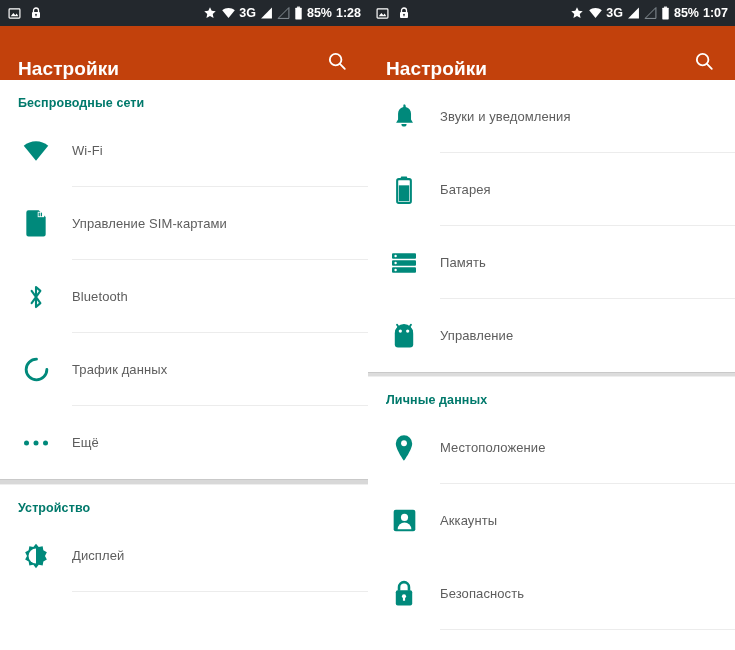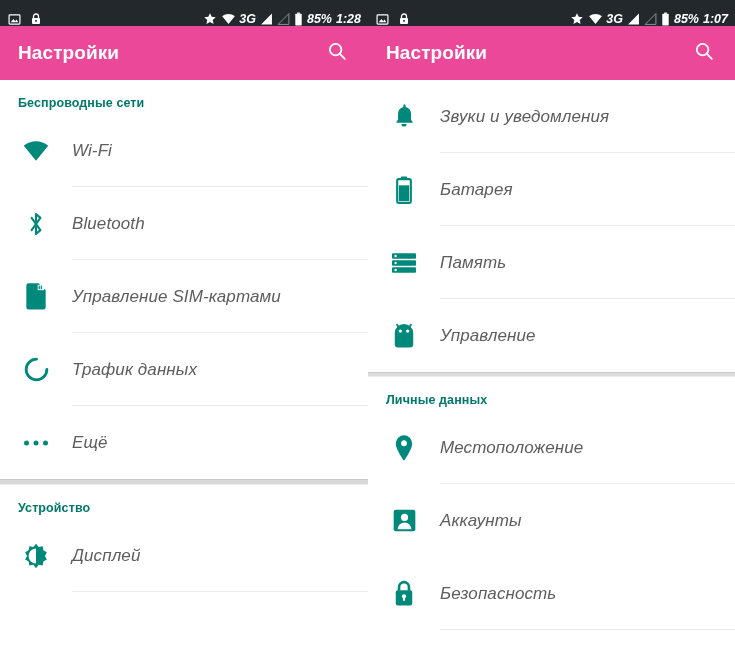--- a/index.html
+++ b/index.html
@@ -10,34 +10,34 @@
     overflow:hidden;
   }
   .screens{display:flex;width:735px;height:650px;}
   .phone{position:relative;height:650px;overflow:hidden;background:#fff;}
   .phone.left{width:368px;}
   .phone.right{width:367px;}
 
   
   .statusbar{
     height:26px;background:#23282d;color:#fff;
-    display:flex;align-items:flex-end;
+    display:flex;align-items:center;
     padding:0 7px 0 8px;box-sizing:border-box;
-    font-size:12.5px;font-weight:bold;font-style:italic;
+    font-size:12.5px;font-weight:bold;
   }
   .sb-left{display:flex;align-items:center;gap:9px;}
   .sb-right{display:flex;align-items:center;gap:4px;margin-left:auto;}
   .sb-ico{display:inline-flex;align-items:center;justify-content:center;}
   .sb-text{font-size:12.5px;font-weight:bold;letter-spacing:0px;line-height:1;}
   .sb-3g{font-size:12.5px;font-weight:bold;margin:0 0 0 -1px;}
 
   
   .appbar{
-    height:54px;background:#ec4899;
-    display:flex;align-items:center;
+    height:54px;background:#c2410c;
+    display:flex;align-items:flex-end;
     padding:0 14px 0 18px;box-sizing:border-box;
   }
   .appbar-title{color:#fff;font-size:19px;font-weight:bold;letter-spacing:.1px;}
   .appbar-actions{margin-left:auto;display:flex;align-items:center;}
   .search-btn{width:34px;height:34px;display:flex;align-items:center;justify-content:center;}
 
   
   .content{background:#fff;}
   .section-header{
     color:#00796b;font-size:12.5px;font-weight:bold;
@@ -49,21 +49,21 @@
 
   .row{
     height:73px;display:flex;align-items:center;position:relative;
     box-sizing:border-box;
   }
   .row-icon{
     width:72px;min-width:72px;height:73px;
     display:flex;align-items:center;justify-content:center;
   }
   .row-label{
-    color:#5d5d5d;font-size:17px;letter-spacing:.1px;font-style:italic;
+    color:#5d5d5d;font-size:13px;letter-spacing:.1px;
   }
   .row-divider{
     position:absolute;left:72px;right:0;bottom:0;height:1px;background:#ececec;
   }
 </style>
 </head>
 <body>
 
 <div class="screens">
 
@@ -142,38 +142,38 @@
           <svg width="30" height="24" viewBox="0 0 24 20">
               <path d="M1.8 5.6C4.7 3.1 8.2 1.8 12 1.8s7.3 1.3 10.2 3.8L12 18.2z" fill="#00897b"></path>
             </svg>
         </div>
         <div class="row-label">Wi-Fi</div>
         <div class="row-divider"></div>
       </div>
 
       <div class="row">
         <div class="row-icon">
-          <svg width="24" height="28" viewBox="0 0 24 32">
-              <path d="M7 9l10 14-5 4.5V4.5L17 9 7 23" fill="none" stroke="#00897b" stroke-width="2.4" stroke-linejoin="round" stroke-linecap="round"></path>
-            </svg>
-        </div>
-        <div class="row-label">Bluetooth</div>
-        <div class="row-divider"></div>
-      </div>
-
-      <div class="row">
-        <div class="row-icon">
           <svg width="24" height="29" viewBox="0 0 22 27">
               <path d="M2 3.2a2 2 0 012-2h9.5L20 7.5v16.2a2 2 0 01-2 2H4a2 2 0 01-2-2z" fill="#00897b"></path>
               <rect x="12.6" y="2.6" width="6" height="5" fill="#ffffff"></rect>
               <rect x="13.4" y="3.4" width="1.2" height="3.4" fill="#00897b"></rect>
               <rect x="15.4" y="3.4" width="1.2" height="3.4" fill="#00897b"></rect>
             </svg>
         </div>
         <div class="row-label">Управление SIM-картами</div>
+        <div class="row-divider"></div>
+      </div>
+
+      <div class="row">
+        <div class="row-icon">
+          <svg width="24" height="28" viewBox="0 0 24 32">
+              <path d="M7 9l10 14-5 4.5V4.5L17 9 7 23" fill="none" stroke="#00897b" stroke-width="2.4" stroke-linejoin="round" stroke-linecap="round"></path>
+            </svg>
+        </div>
+        <div class="row-label">Bluetooth</div>
         <div class="row-divider"></div>
       </div>
 
       <div class="row">
         <div class="row-icon">
           <svg width="27" height="27" viewBox="0 0 24 24">
               <path d="M12 2.8a9.2 9.2 0 109.2 9.2" fill="none" stroke="#00897b" stroke-width="2.5" stroke-linecap="round"></path>
             </svg>
         </div>
         <div class="row-label">Трафик данных</div>

